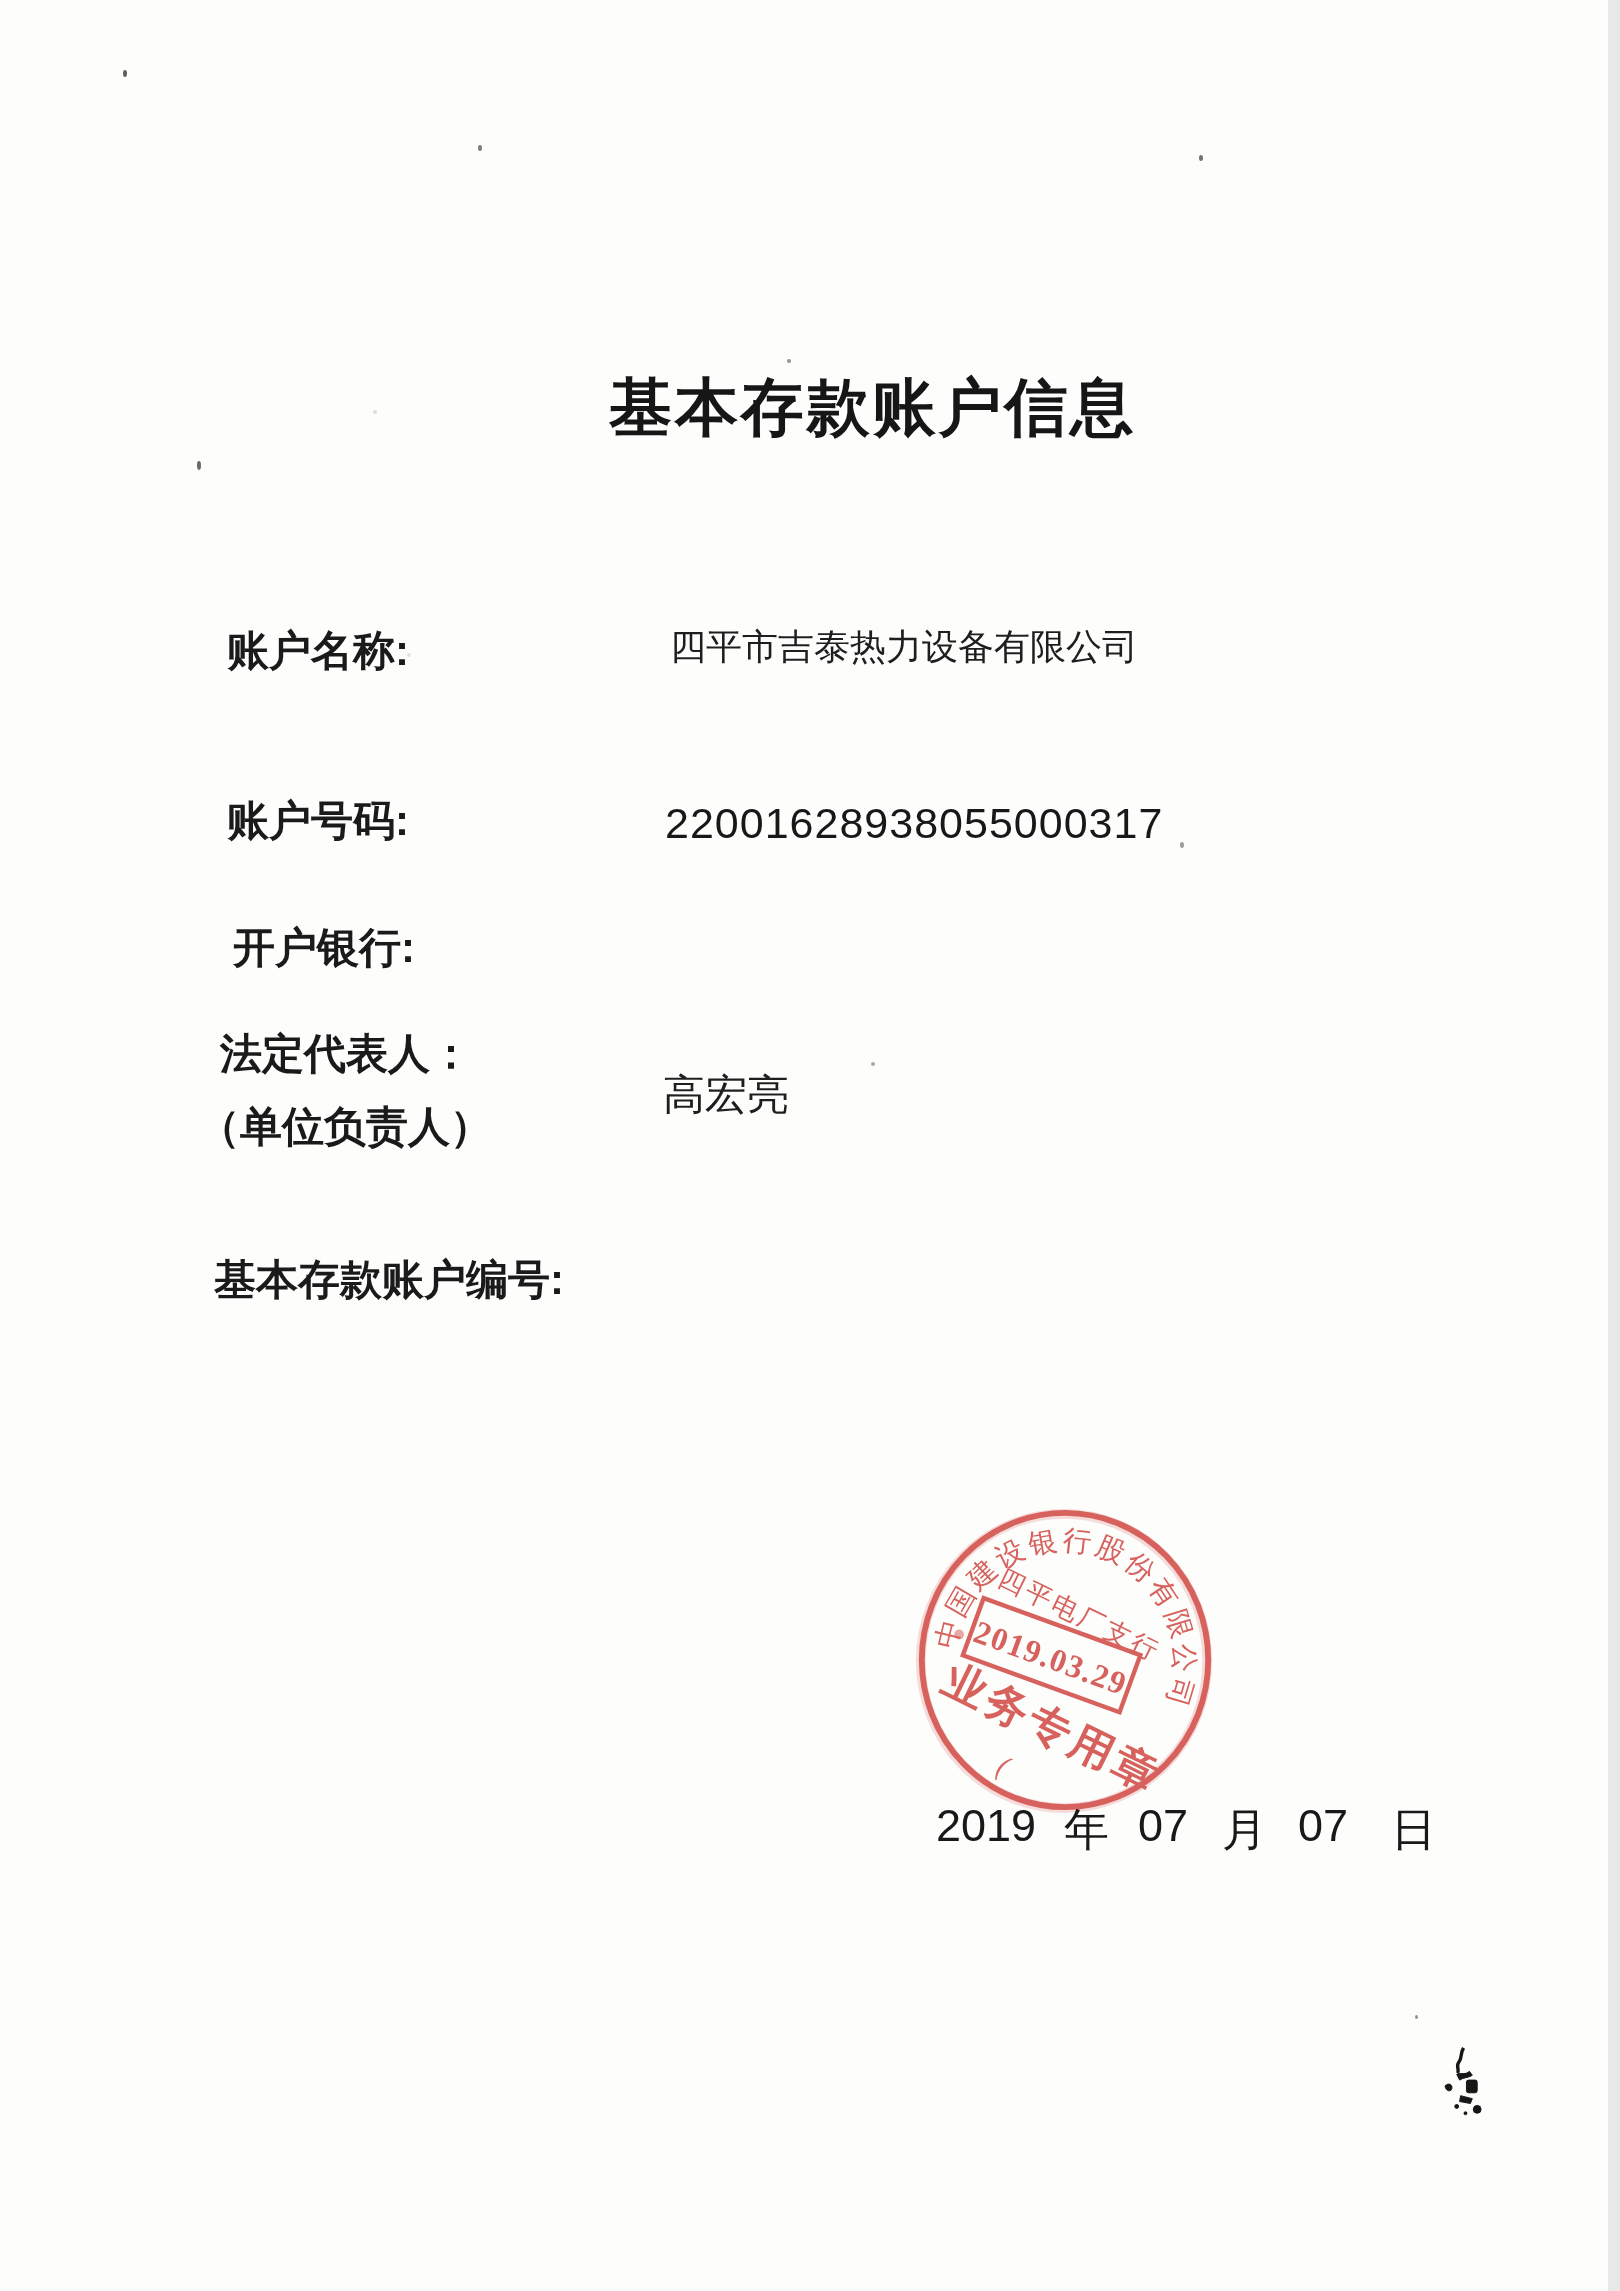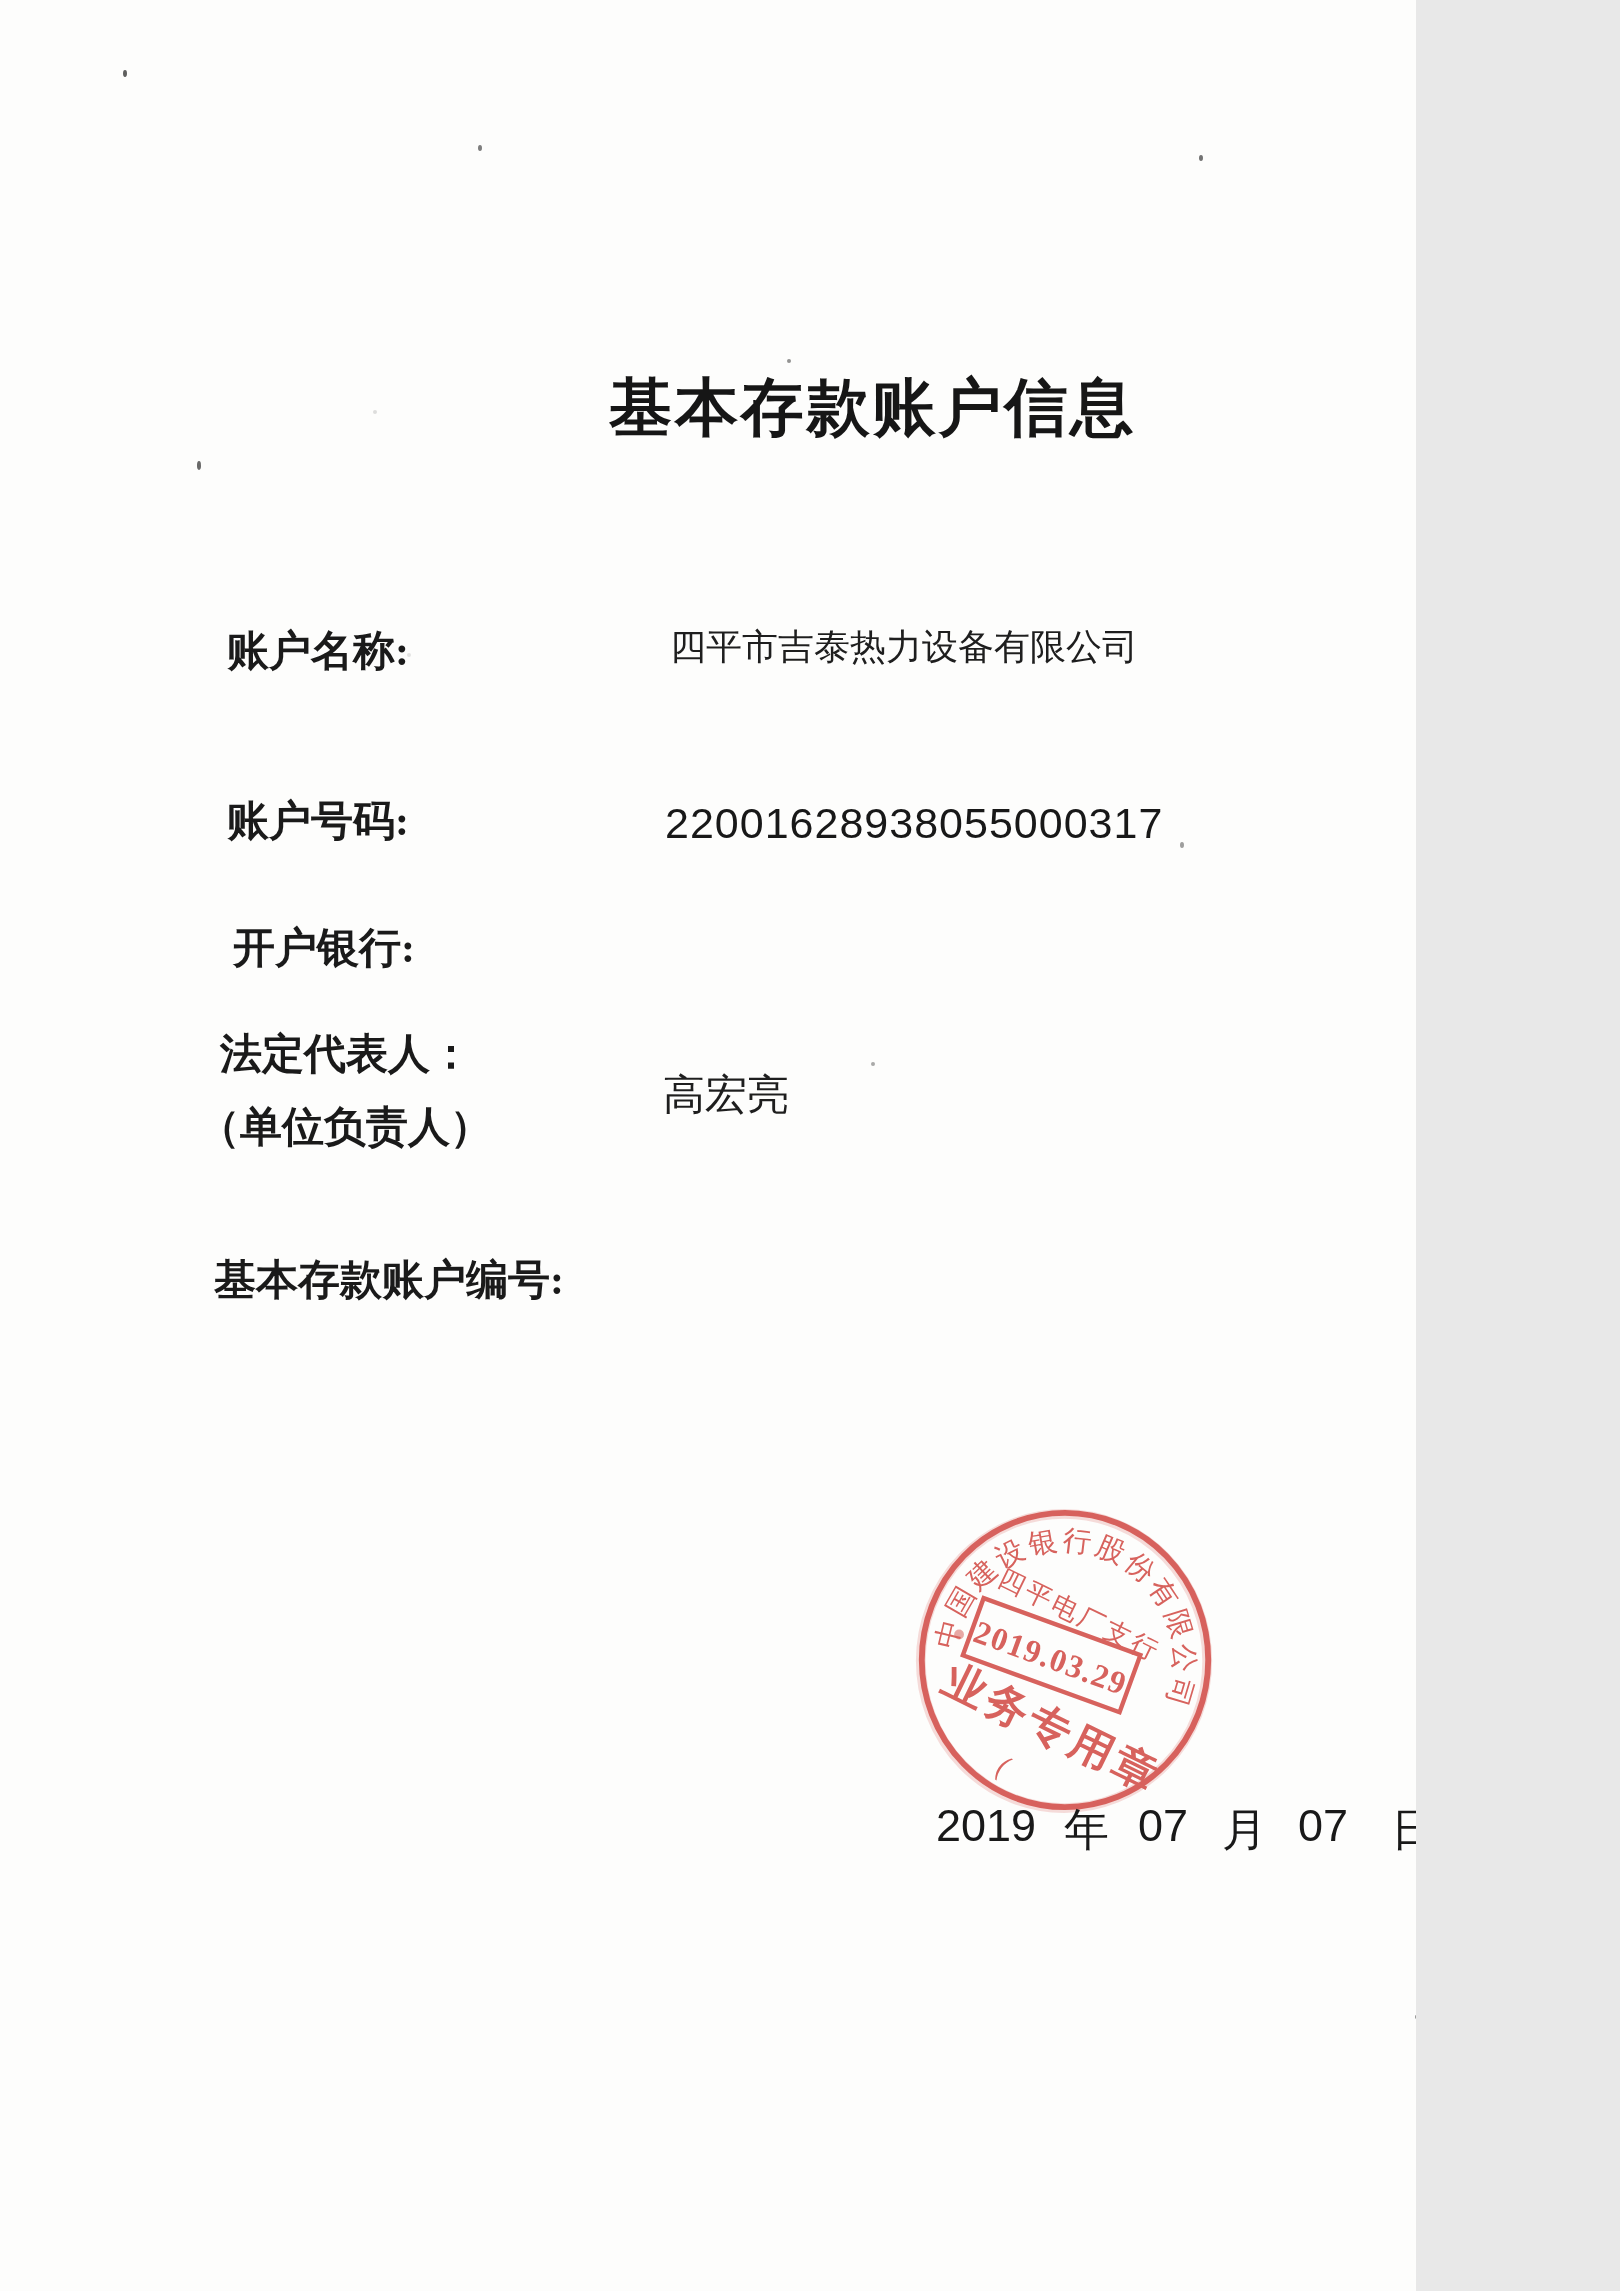--- a/index.html
+++ b/index.html
@@ -1,34 +1,34 @@
 <!DOCTYPE html>
 <html><head>
 <meta charset="utf-8">
 <style>
   html,body{margin:0;padding:0;background:#e8e8e8;}
   .page{
     position:relative;
-    width:1416px;height:2292px;
+    width:1608px;height:2292px;
     background:#fdfdfc;
     overflow:hidden;
     font-family:"Liberation Serif", serif;
     color:#1b1b1b;
   }
   .doc-title{
     position:absolute;left:609px;top:365px;
     font-size:63px;font-weight:700;letter-spacing:2.9px;
     color:#161616;white-space:nowrap;
     font-family:"Liberation Serif", serif;
   }
   .field-label{
     position:absolute;
     font-size:42px;font-weight:600;line-height:1.1;
     color:#1a1a1a;white-space:nowrap;
-    font-family:Liberation Serif, serif;
+    font-family:Liberation Sans, sans-serif;
   }
   .field-value{
     position:absolute;
     font-size:42px;font-weight:500;line-height:1.1;
     color:#1e1e1e;white-space:nowrap;
     font-family:"Liberation Serif", serif;
   }
   .digits{
     font-family:"Liberation Sans", sans-serif;
     font-weight:400;font-size:43px;letter-spacing:1px;color:#181818;

